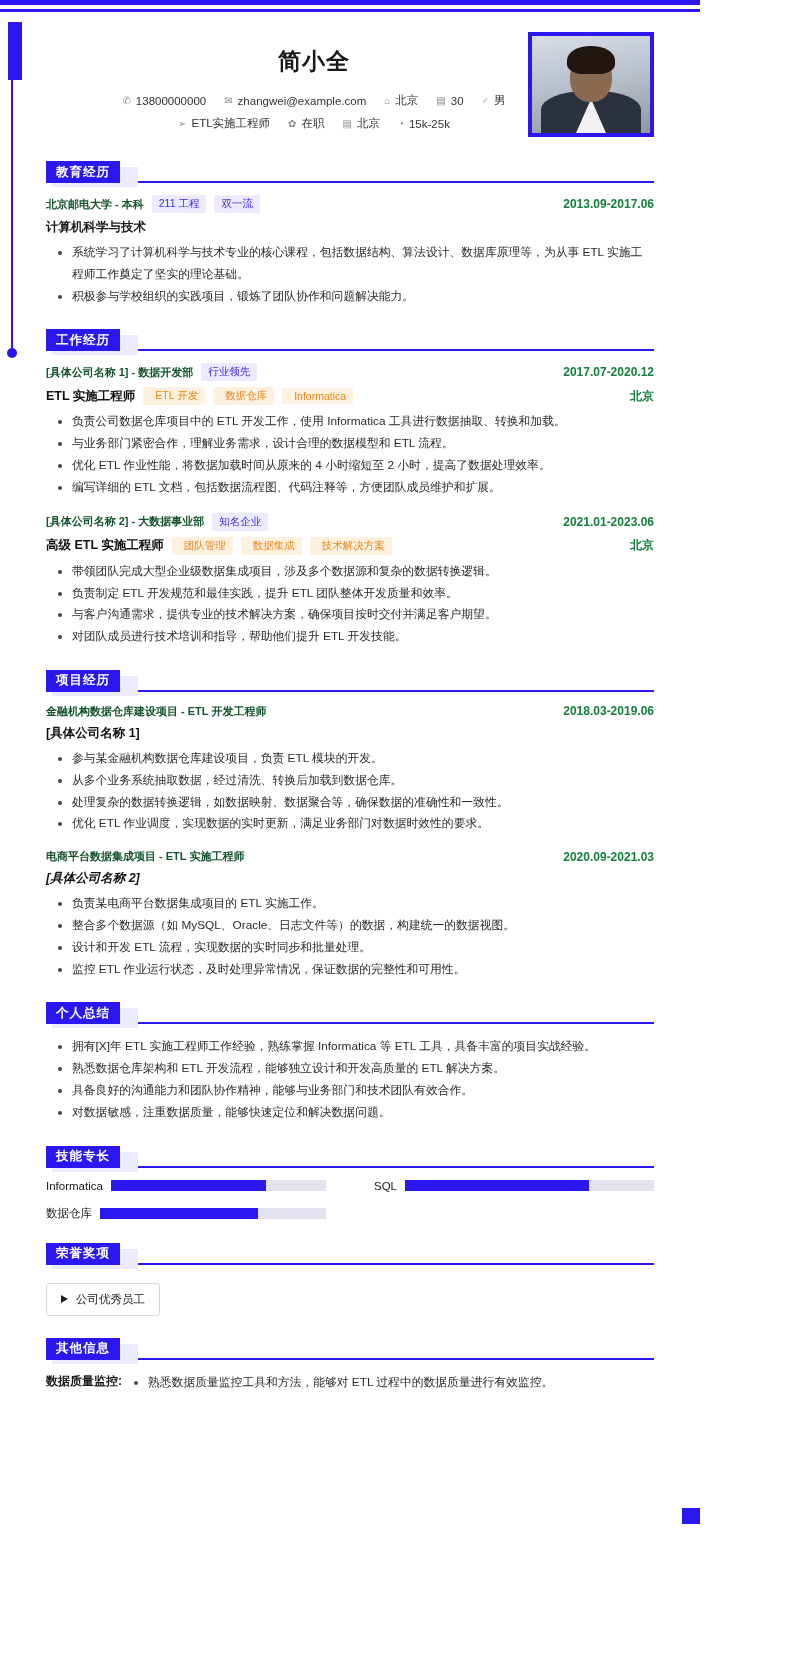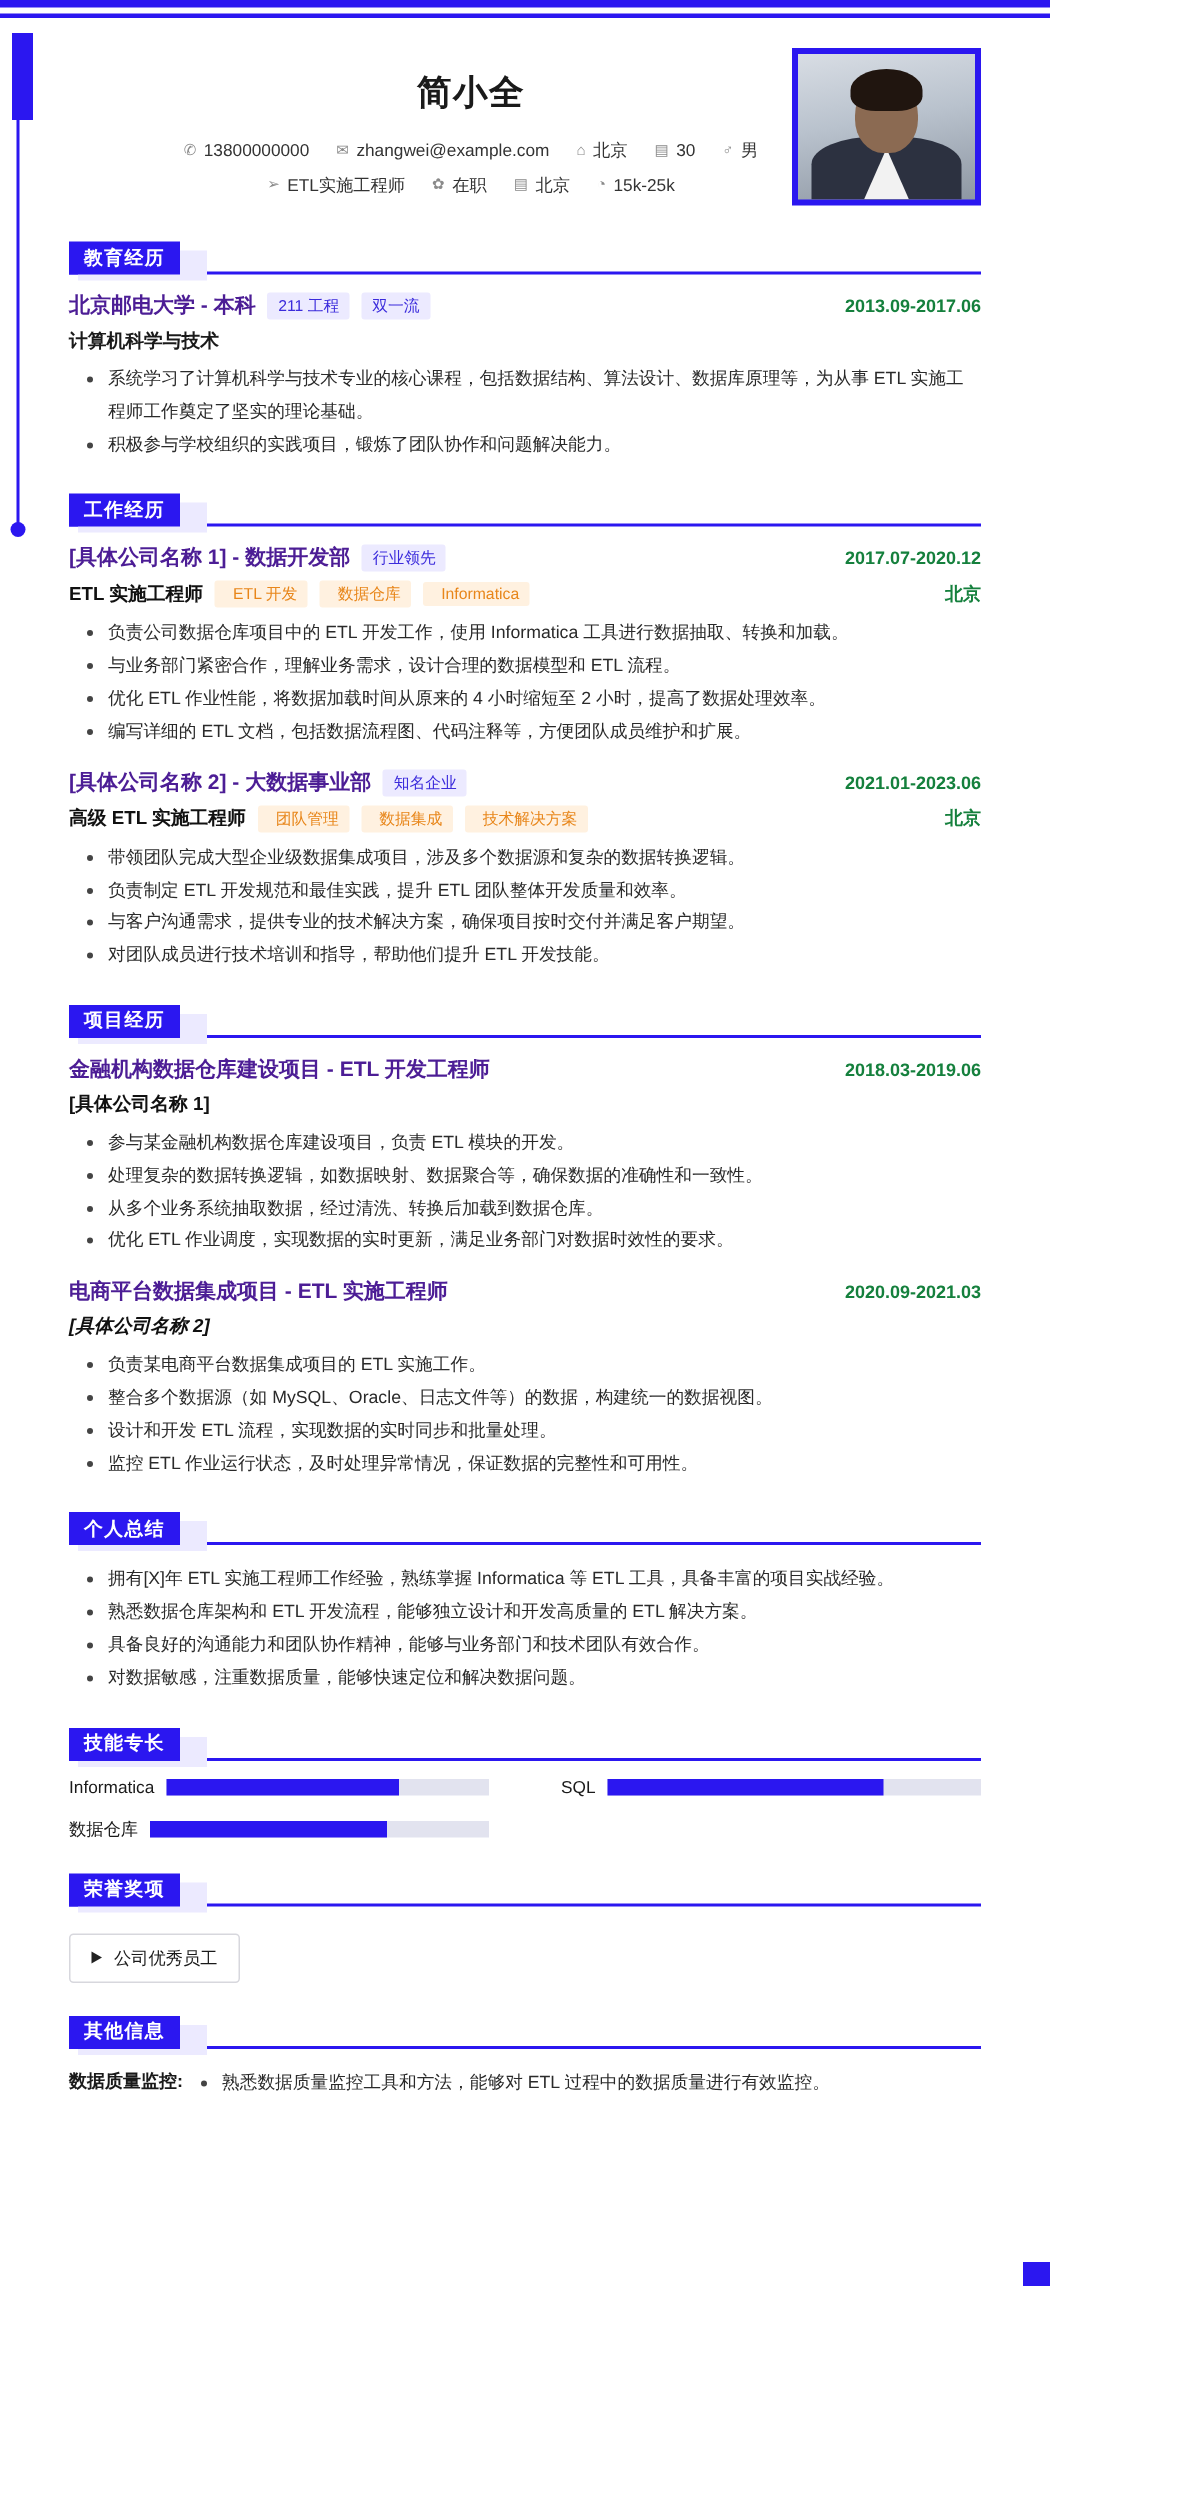--- a/index.html
+++ b/index.html
@@ -176,21 +176,21 @@
   
   .entry { margin-bottom: 14px; }
   .entry-row {
     display: flex;
     justify-content: space-between;
     align-items: center;
     margin-bottom: 6px;
     gap: 10px;
   }
   .entry-left { display: flex; align-items: center; flex-wrap: wrap; gap: 8px; }
-  .e-title { font-size: 14px; font-weight: bold; color: #4c1d95; }
+  .e-title { font-size: 11px; font-weight: bold; color: #14532d; }
   .e-right { font-size: 12px; font-weight: bold; color: #15803d; white-space: nowrap; }
   .e-sub { font-size: 12.5px; font-weight: bold; color: #111; }
   .tag {
     font-size: 10.5px;
     padding: 2px 7px;
     border-radius: 2px;
     white-space: nowrap;
   }
   .tag-blue { background: #eceaff; color: #3b2bdc; }
   .tag-orange { background: #fff1e0; color: #e8861a; padding-left: 12px; }
@@ -437,22 +437,22 @@
       <div class="entry">
         <div class="entry-row">
           <div class="entry-left">
             <span class="e-title">金融机构数据仓库建设项目 - ETL 开发工程师</span>
           </div>
           <div class="e-right">2018.03-2019.06</div>
         </div>
         <div class="e-sub" style="margin-bottom:6px;">[具体公司名称 1]</div>
         <ul class="bullets">
           <li>参与某金融机构数据仓库建设项目，负责 ETL 模块的开发。</li>
+          <li>从多个业务系统抽取数据，经过清洗、转换后加载到数据仓库。</li>
           <li>处理复杂的数据转换逻辑，如数据映射、数据聚合等，确保数据的准确性和一致性。</li>
-          <li>从多个业务系统抽取数据，经过清洗、转换后加载到数据仓库。</li>
           <li>优化 ETL 作业调度，实现数据的实时更新，满足业务部门对数据时效性的要求。</li>
         </ul>
       </div>
 
       <div class="entry">
         <div class="entry-row">
           <div class="entry-left">
             <span class="e-title">电商平台数据集成项目 - ETL 实施工程师</span>
           </div>
           <div class="e-right">2020.09-2021.03</div>

